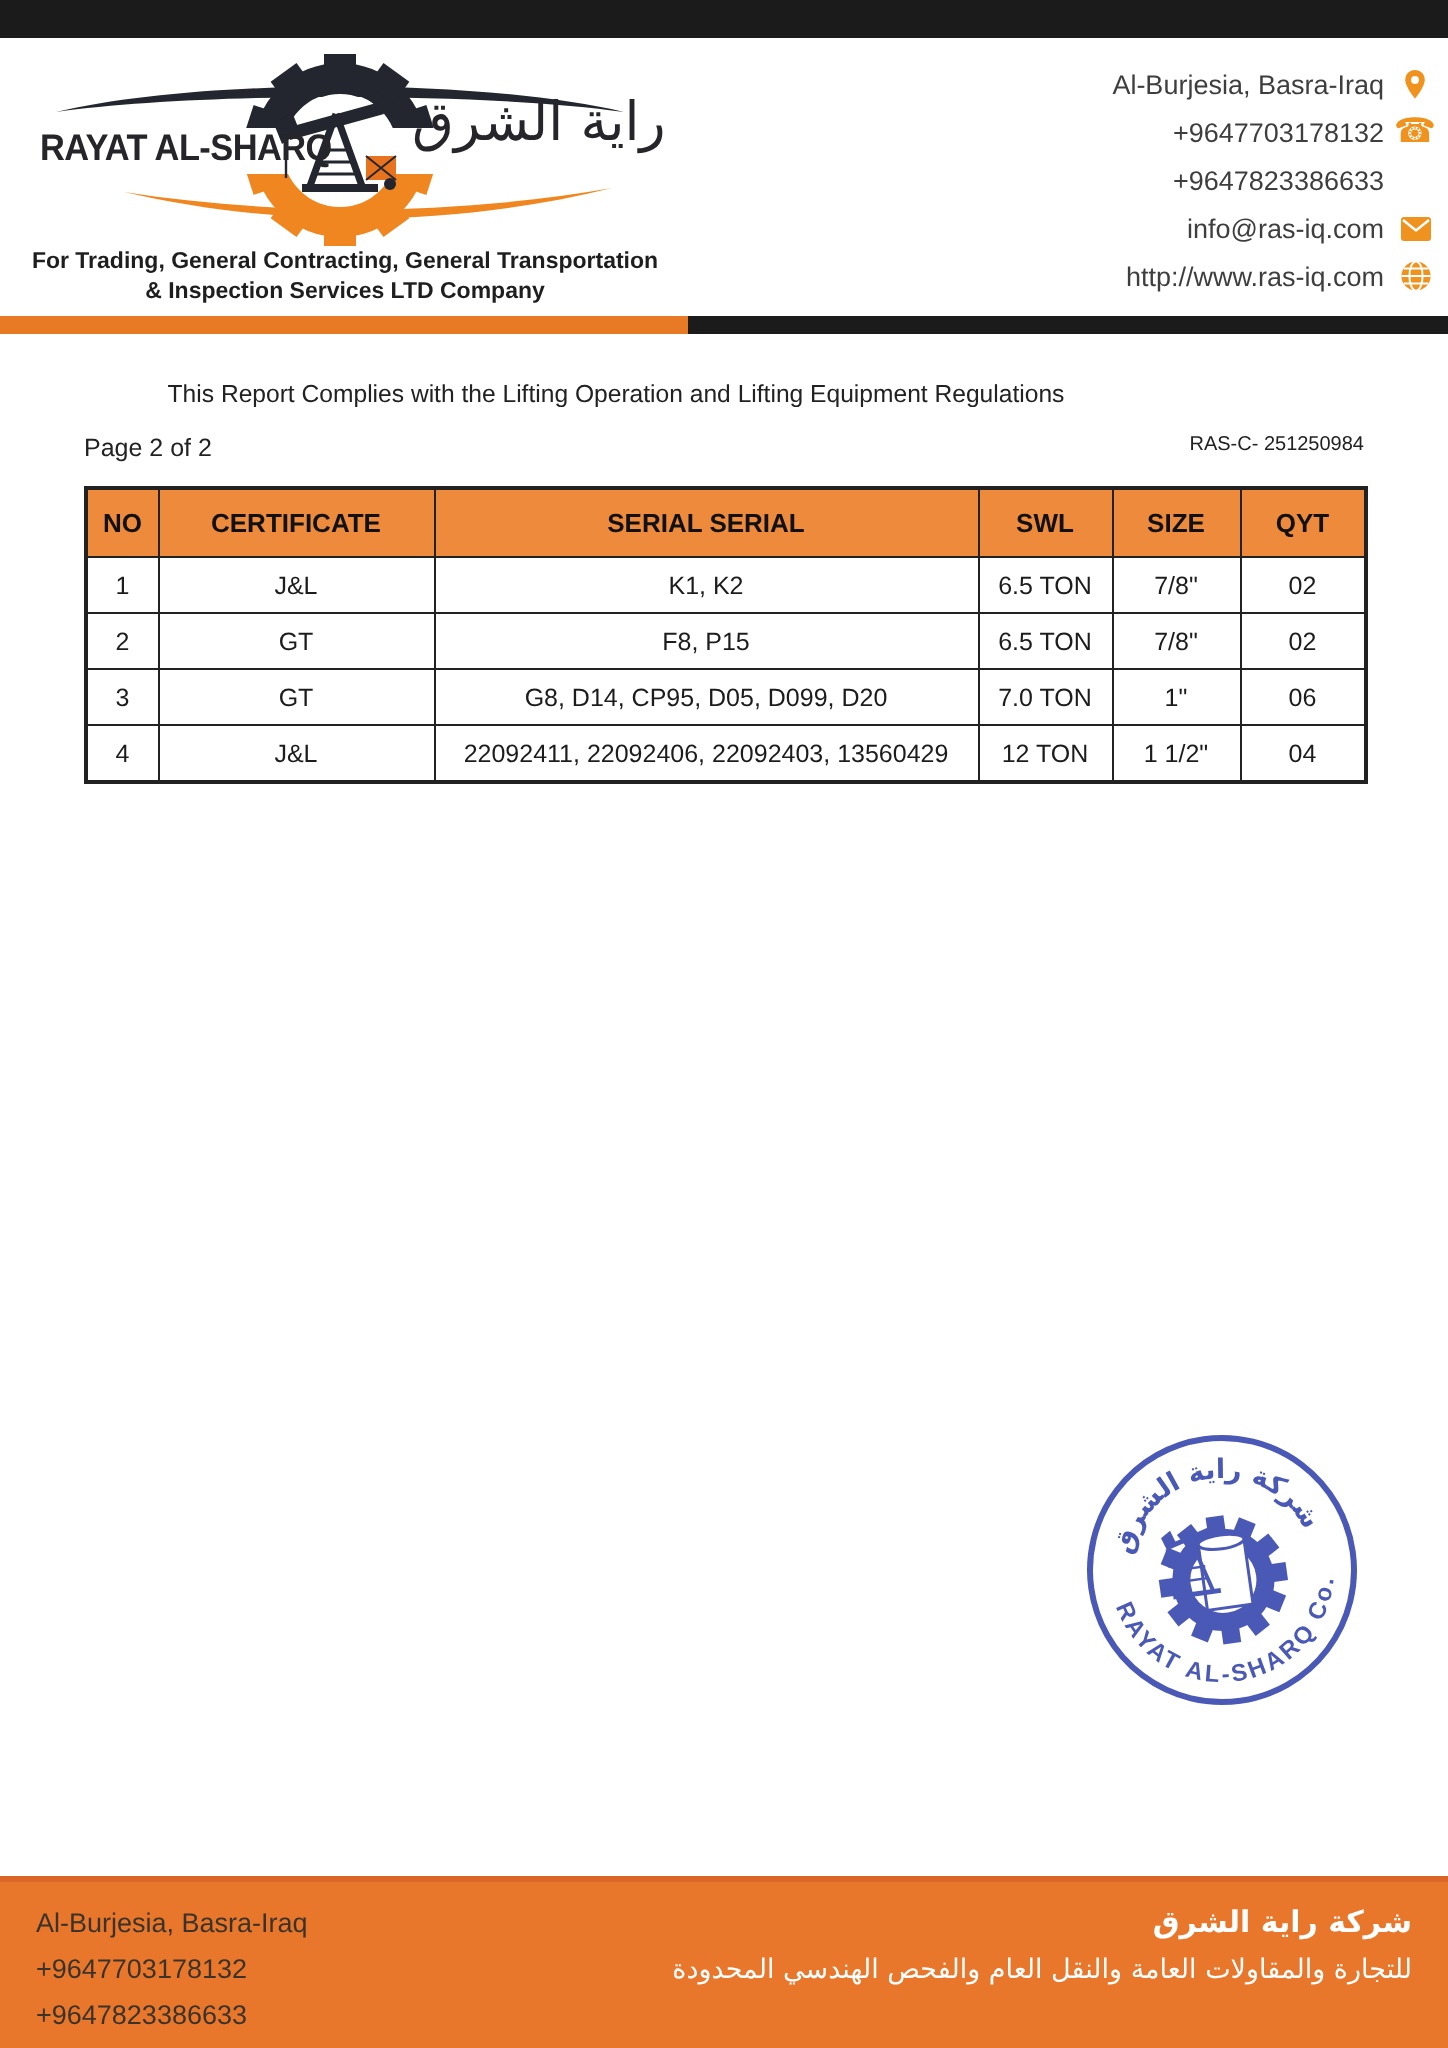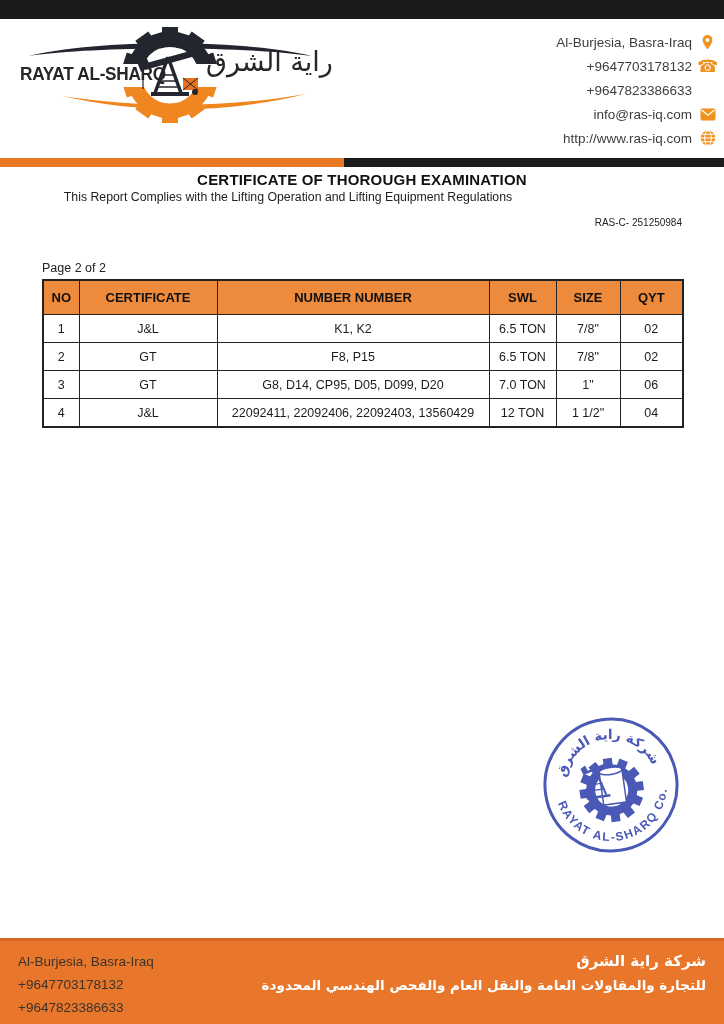--- a/index.html
+++ b/index.html
@@ -35,47 +35,47 @@
 
   
   .divider{position:absolute;top:158px;left:0;width:724px;height:9px;}
   .divider-orange{position:absolute;left:0;top:0;width:344px;height:9px;background:#e87a26;}
   .divider-black{position:absolute;left:344px;top:0;right:0;height:9px;background:#1b1b1b;}
 
   
   .doc-title{position:absolute;top:171px;left:0;width:724px;text-align:center;
     font-size:15px;font-weight:bold;color:#111;letter-spacing:0.2px;}
   .doc-subtitle{position:absolute;top:190px;left:0;width:576px;text-align:center;
-    font-size:12.3px;color:#222;}
-  .meta-page{position:absolute;top:217px;left:42px;font-size:12.5px;color:#222;margin-top:44px;}
+    font-size:12.3px;color:#222;padding-left:20px;}
+  .meta-page{position:absolute;top:217px;left:42px;font-size:12.5px;color:#222;}
   .meta-ref{position:absolute;top:217px;right:42px;font-size:10px;color:#222;}
 
   
   .eq-table{position:absolute;top:243px;left:42px;width:640px;border-collapse:collapse;
-    table-layout:fixed;margin-top:36px;}
+    table-layout:fixed;}
   .eq-table th,.eq-table td{border:1px solid #222;text-align:center;vertical-align:middle;
     padding:0 2px;overflow:hidden;white-space:nowrap;}
   .eq-table th{height:33px;background:#ee8a3c;font-size:13px;font-weight:bold;color:#111;}
   .eq-table td{height:27px;font-size:12.5px;color:#1c1c1c;background:#fff;}
   .eq-table{border:2px solid #222;}
 
   
   .stamp{position:absolute;left:540px;top:714px;width:142px;height:142px;
     transform:rotate(-8deg);opacity:0.92;}
 
   
   .footer{position:absolute;left:0;right:0;bottom:0;height:86px;background:#e8772b;
     border-top:3px solid #db6526;box-sizing:border-box;}
   .footer-left{position:absolute;left:18px;top:9px;font-size:13.5px;color:#3b332b;
     line-height:23px;font-weight:500;}
   .footer-left div{white-space:nowrap;}
   .footer-right{position:absolute;right:18px;top:8px;text-align:right;color:#ffffff;
     font-family:"DejaVu Sans",sans-serif;}
   .footer-right .f-ar-1{font-size:15px;font-weight:bold;line-height:24px;}
-  .footer-right .f-ar-2{font-size:13.5px;font-weight:bold;line-height:24px;}
+  .footer-right .f-ar-2{font-size:13.5px;font-weight:normal;line-height:24px;}
 </style>
 </head>
 <body>
 
 <div class="page">
 
   <div class="top-bar"></div>
 
   <svg class="logo-svg" viewBox="0 0 340 102">
     <defs>
@@ -120,20 +120,24 @@
       <rect x="-19" y="17" width="38" height="4" fill="#23262e"></rect>
       <rect x="13" y="3" width="15" height="12" fill="#e8731e"></rect>
       <path d="M13,3 L28,15 M28,3 L13,15" stroke="#23262e" stroke-width="1" fill="none"></path>
       <circle cx="25" cy="17" r="3" fill="#23262e"></circle>
     </g>
   </svg>
 
   <div class="brand-en">RAYAT AL-SHARQ</div>
   <div class="brand-ar">راية الشرق</div>
 
+  <div class="tagline">
+    <span style="display:block">For Trading, General Contracting, General Transportation</span>
+    <span style="display:block">&amp; Inspection Services LTD Company</span>
+  </div>
 
   <div class="contact">
     <div class="c-row">
       <span class="c-text">Al-Burjesia, Basra-Iraq</span>
       <span class="c-icon">
         <svg width="15" height="17" viewBox="0 0 16 17">
             <path d="M8 0.5C5 0.5 2.8 2.8 2.8 5.8 c0 3.6 5.2 10 5.2 10 s5.2-6.4 5.2-10 C13.2 2.8 11 0.5 8 0.5 z" fill="#f0921e"></path>
             <circle cx="8" cy="5.8" r="2.1" fill="#ffffff"></circle>
           </svg>
       </span>
@@ -167,39 +171,38 @@
           </svg>
       </span>
     </div>
   </div>
 
   <div class="divider">
     <div class="divider-orange"></div>
     <div class="divider-black"></div>
   </div>
 
-  <div class="doc-title">CERTIFICATE OF THOROUGH EXAMINATION</div>
   <div class="doc-subtitle">This Report Complies with the Lifting Operation and Lifting Equipment Regulations</div>
   <div class="meta-page">Page 2 of 2</div>
   <div class="meta-ref">RAS-C- 251250984</div>
 
   <table class="eq-table">
     <colgroup>
       <col style="width:36px">
         <col style="width:138px">
         <col style="width:272px">
       <col style="width:67px">
         <col style="width:64px">
         <col style="width:63px">
     </colgroup>
     <thead>
       <tr>
         <th>NO</th>
         <th>CERTIFICATE</th>
-        <th>NUMBER NUMBER</th>
+        <th>SERIAL SERIAL</th>
         <th>SWL</th>
         <th>SIZE</th>
         <th>QYT</th>
       </tr>
     </thead>
     <tbody>
       <tr>
         <td>1</td>
         <td>J&amp;L</td>
         <td>K1, K2</td>

